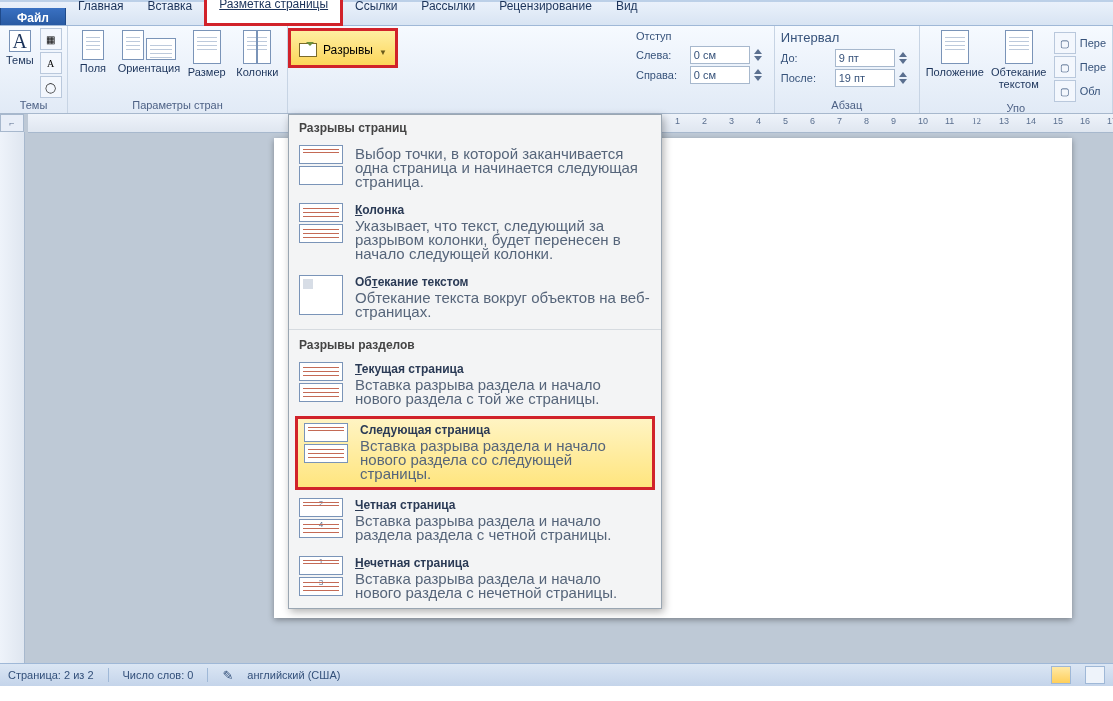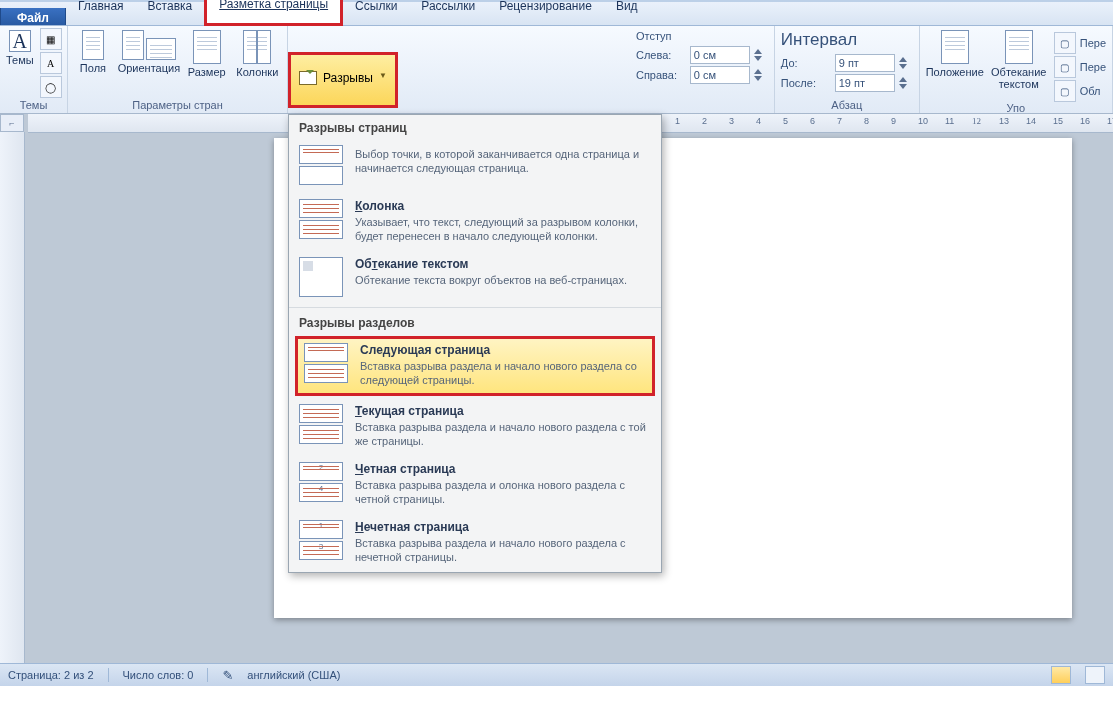--- a/index.html
+++ b/index.html
@@ -18,21 +18,21 @@
   .big-btn { display:flex; flex-direction:column; align-items:center; width:50px; padding-top:2px; text-align:center; color:#1b335a; }
   .big-btn .lbl { font-size:11px; line-height:12px; margin-top:2px; }
   .abox { font-family:"Times New Roman",serif; font-size:20px; border:1px solid #7a94b8; width:20px; height:20px; display:inline-flex; align-items:center; justify-content:center; background:#fff; }
   .small-stack { display:flex; flex-direction:column; gap:2px; }
   .smlbtn { width:20px; height:20px; border:1px solid #b9c8dc; background:#f3f7fd; display:flex; align-items:center; justify-content:center; font-size:10px; }
   .page-ico { width:26px; height:32px; border:1px solid #7a94b8; background:#fff; position:relative; }
   .page-ico::before { content:""; position:absolute; left:3px; right:3px; top:6px; height:16px; background:repeating-linear-gradient(#7a94b8,#7a94b8 1px,transparent 1px,transparent 4px); opacity:.5;}
   .two-page { display:flex; gap:2px; }
   .two-page .page-ico { width:20px; height:28px; }
   
-  .breaks-btn { border:3px solid #d1222a; background:linear-gradient(#feeea1,#fcd65a); padding:16px 8px; display:inline-flex; align-items:flex-start; gap:6px; position:absolute; left:288px; top:2px; height:18px; box-sizing:content-box;margin-top:24px;}
+  .breaks-btn { border:3px solid #d1222a; background:linear-gradient(#feeea1,#fcd65a); padding:8px 8px; display:inline-flex; align-items:flex-end; gap:6px; position:absolute; left:288px; top:2px; height:18px; box-sizing:content-box;}
   .breaks-btn .brk-ico { width:16px; height:12px; background:#fff; border:1px solid #7a6a2a; position:relative;}
   .breaks-btn .brk-ico::before{content:"";position:absolute;left:6px;top:-2px;width:0;height:0;border-left:4px solid transparent;border-right:4px solid transparent;border-top:4px solid #6a8f3a;}
   .breaks-btn .dd-arrow{font-size:8px;color:#6a5a1a;}
   
   .ind-grid { display:grid; grid-template-columns:auto 60px 14px; gap:2px 4px; align-items:center; font-size:11px; color:#36527a; }
   .ind-input { border:1px solid #a7b8cd; background:#fff; height:16px; padding:0 3px; display:flex; align-items:center; }
   .spn { display:flex; flex-direction:column; }
   .spn .a{width:0;height:0;border-left:4px solid transparent;border-right:4px solid transparent;}
   .spn .up{border-bottom:5px solid #5a6f8f;margin-bottom:2px;}
   .spn .dn{border-top:5px solid #5a6f8f;}
@@ -50,21 +50,21 @@
   .dd-sep { height:1px; background:#d6dbe0; margin:2px 0;}
   .dd-item { display:flex; gap:12px; padding:6px 10px 8px; }
   .dd-item.highlight { background:linear-gradient(#fff4c3,#ffe57e); border:3px solid #d1222a; margin:2px 6px; padding:4px 6px 6px;}
   .dd-thumb { flex:0 0 44px; height:40px; display:flex; flex-direction:column; gap:2px; }
   .dd-thumb .pg{background:#fff;border:1px solid #7a94b8;flex:1;position:relative;}
   .dd-thumb .pg.lines::before{content:"";position:absolute;left:3px;right:3px;top:4px;bottom:4px;background:repeating-linear-gradient(#c46a55,#c46a55 1px,transparent 1px,transparent 4px);}
   .dd-thumb .pg.top-only::before{content:"";position:absolute;left:3px;right:3px;top:3px;height:6px;background:repeating-linear-gradient(#c46a55,#c46a55 1px,transparent 1px,transparent 3px);}
   .dd-thumb .pg.wrap::before{content:"";position:absolute;left:3px;top:3px;width:10px;height:10px;background:#d7dde6;}
   .dd-text .t { font-weight:bold; color:#2a3a55; font-size:12px;}
   .dd-text .t u{text-decoration:underline;}
-  .dd-text .d { color:#56657a; font-size:11px; line-height:14px; margin-top:2px;}
+  .dd-text .d { color:#56657a; font-size:15px; line-height:14px; margin-top:2px;}
   
   .statusbar { height:22px; background:linear-gradient(#dbe6f4,#c4d4ea); border-top:1px solid #9fb8d7; display:flex; align-items:center; padding:0 8px; font-size:11px; color:#33507a; gap:14px;}
   .status-sep{width:1px;height:14px;background:#9fb8d7;}
   .lang-ico{font-size:13px;}
   .flex-spacer{flex:1;}
   .view-btn{width:18px;height:16px;border:1px solid #9fb8d7;background:#eef3fa;}
   .view-btn.active{background:linear-gradient(#ffe9a6,#ffcf5a);}
 </style>
 </head>
 <body>
@@ -156,21 +156,21 @@
             <div class="a up"></div>
             <div class="a dn"></div>
           </div>
       </div>
     </div>
     <div class="group-label" style="visibility:hidden">.</div>
   </div>
 
   <div class="group" style="width:148px">
     <div style="flex:1">
-      <div style="font-size:17px;color:#36527a;margin:2px 0 4px">Интервал</div>
+      <div style="font-size:13px;color:#36527a;margin:2px 0 4px">Интервал</div>
       <div class="ind-grid">
         <span>До:</span>
         <div class="ind-input">9 пт</div>
         <div class="spn">
             <div class="a up"></div>
             <div class="a dn"></div>
           </div>
         <span>После:</span>
         <div class="ind-input">19 пт</div>
         <div class="spn">
@@ -267,50 +267,50 @@
         </div>
       <div class="dd-text">
         <div class="t"><span>Об</span><u>т</u><span>екание текстом</span></div>
         <div class="d">Обтекание текста вокруг объектов на веб-страницах.</div>
       </div>
     </div>
 
     <div class="dd-sep"></div>
     <div class="dd-header">Разрывы разделов</div>
 
+    <div class="dd-item">
+      <div class="dd-thumb">
+          <div class="pg lines"></div>
+          <div class="pg lines"></div>
+        </div>
+      <div class="dd-text">
+        <div class="t"><span></span><u>Т</u><span>екущая страница</span></div>
+        <div class="d">Вставка разрыва раздела и начало нового раздела с той же страницы.</div>
+      </div>
+    </div>
+
     <div class="dd-item highlight">
       <div class="dd-thumb">
           <div class="pg top-only"></div>
           <div class="pg lines"></div>
         </div>
       <div class="dd-text">
         <div class="t">Следующая страница</div>
         <div class="d">Вставка разрыва раздела и начало нового раздела со следующей страницы.</div>
       </div>
     </div>
 
     <div class="dd-item">
       <div class="dd-thumb">
-          <div class="pg lines"></div>
-          <div class="pg lines"></div>
-        </div>
-      <div class="dd-text">
-        <div class="t"><span></span><u>Т</u><span>екущая страница</span></div>
-        <div class="d">Вставка разрыва раздела и начало нового раздела с той же страницы.</div>
-      </div>
-    </div>
-
-    <div class="dd-item">
-      <div class="dd-thumb">
           <div class="pg top-only" style="text-align:center;font-size:8px;color:#5a6f8f">2</div>
           <div class="pg lines" style="text-align:center;font-size:8px;color:#5a6f8f">4</div>
         </div>
       <div class="dd-text">
         <div class="t"><span></span><u>Ч</u><span>етная страница</span></div>
-        <div class="d">Вставка разрыва раздела и олонка нового раздела с четной страницы.</div>
+        <div class="d">Вставка разрыва раздела и начало раздела раздела с четной страницы.</div>
       </div>
     </div>
 
     <div class="dd-item">
       <div class="dd-thumb">
           <div class="pg top-only" style="text-align:center;font-size:8px;color:#5a6f8f">1</div>
           <div class="pg lines" style="text-align:center;font-size:8px;color:#5a6f8f">3</div>
         </div>
       <div class="dd-text">
         <div class="t"><span></span><u>Н</u><span>ечетная страница</span></div>

